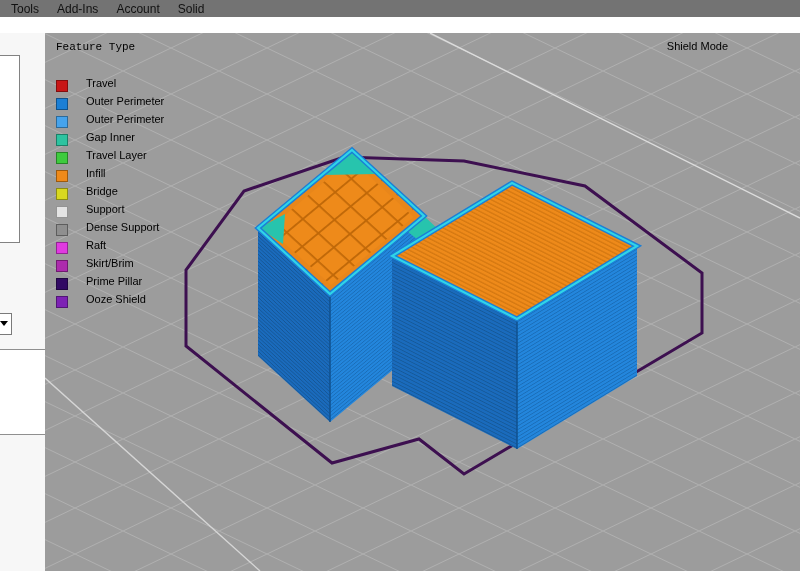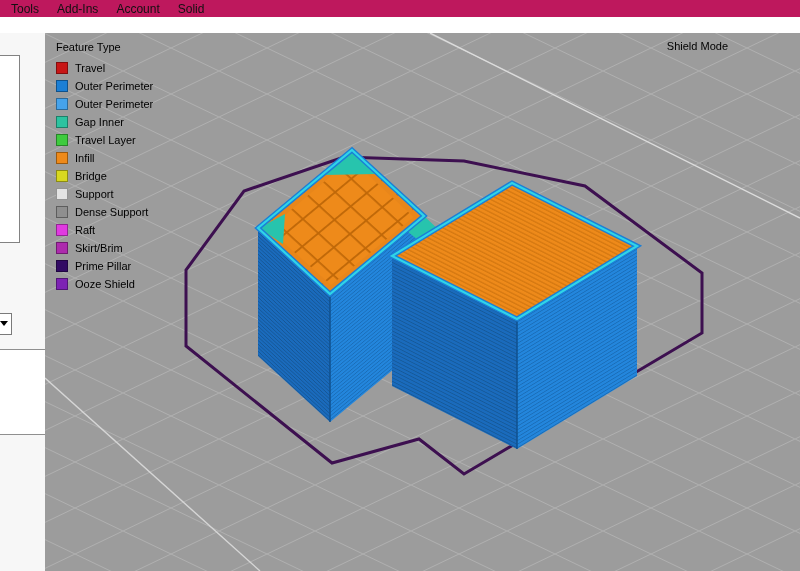--- a/index.html
+++ b/index.html
@@ -4,21 +4,21 @@
 <style>
   * { margin:0; padding:0; box-sizing:border-box; }
   html,body { width:800px; height:571px; overflow:hidden; }
   body { font-family:"Liberation Sans", sans-serif; background:#ffffff; position:relative; }
 
   .app { position:absolute; inset:0; }
 
   
   .menubar {
     position:absolute; top:0; left:0; right:0; height:17px;
-    background:#be185d; display:flex; align-items:center;
+    background:#737373; display:flex; align-items:center;
     padding-left:2px; font-size:12px; color:#111;
   }
   .menu-item { padding:1px 9px; cursor:default; white-space:nowrap; }
   .header-strip { position:absolute; top:17px; left:0; right:0; height:16px; background:#ffffff; }
 
   
   .left-panel {
     position:absolute; top:33px; left:0; bottom:0; width:45px;
     background:#f7f7f7; overflow:hidden;
   }
@@ -44,22 +44,22 @@
   .viewport {
     position:absolute; top:33px; left:45px; right:0; bottom:0;
     background:#9c9c9c; overflow:hidden;
   }
   .viewport svg { position:absolute; inset:0; display:block; }
 
   .legend {
     position:absolute; top:6px; left:11px; color:#000; font-size:11px;
     line-height:17px; user-select:none;
   }
-  .legend-title { margin-bottom:3px; }
-  .legend-row { display:flex; align-items:center; gap:7px; height:18px; }
+  .legend-title { margin-bottom:18px;font-family:Liberation Mono, monospace; }
+  .legend-row { display:flex; align-items:flex-end; gap:18px; height:18px; }
   .swatch {
     width:12px; height:12px; flex:0 0 12px;
     border:1px solid rgba(0,0,0,0.35);
   }
 
   .preview-mode {
     position:absolute; top:7px; right:72px; font-size:11px; color:#000;
     user-select:none;
   }
 </style>

